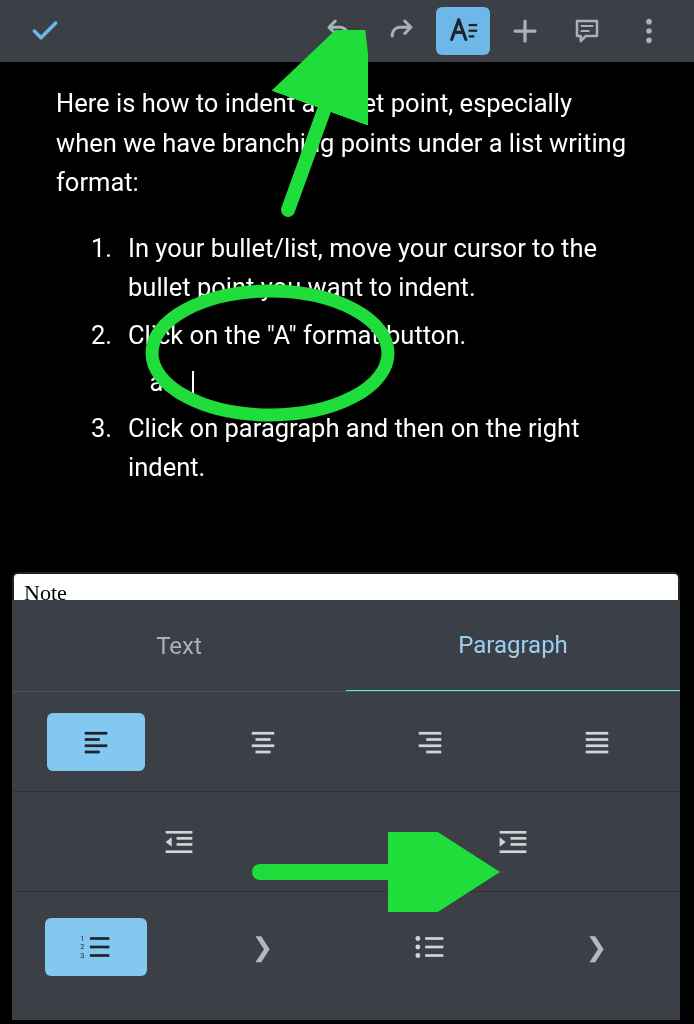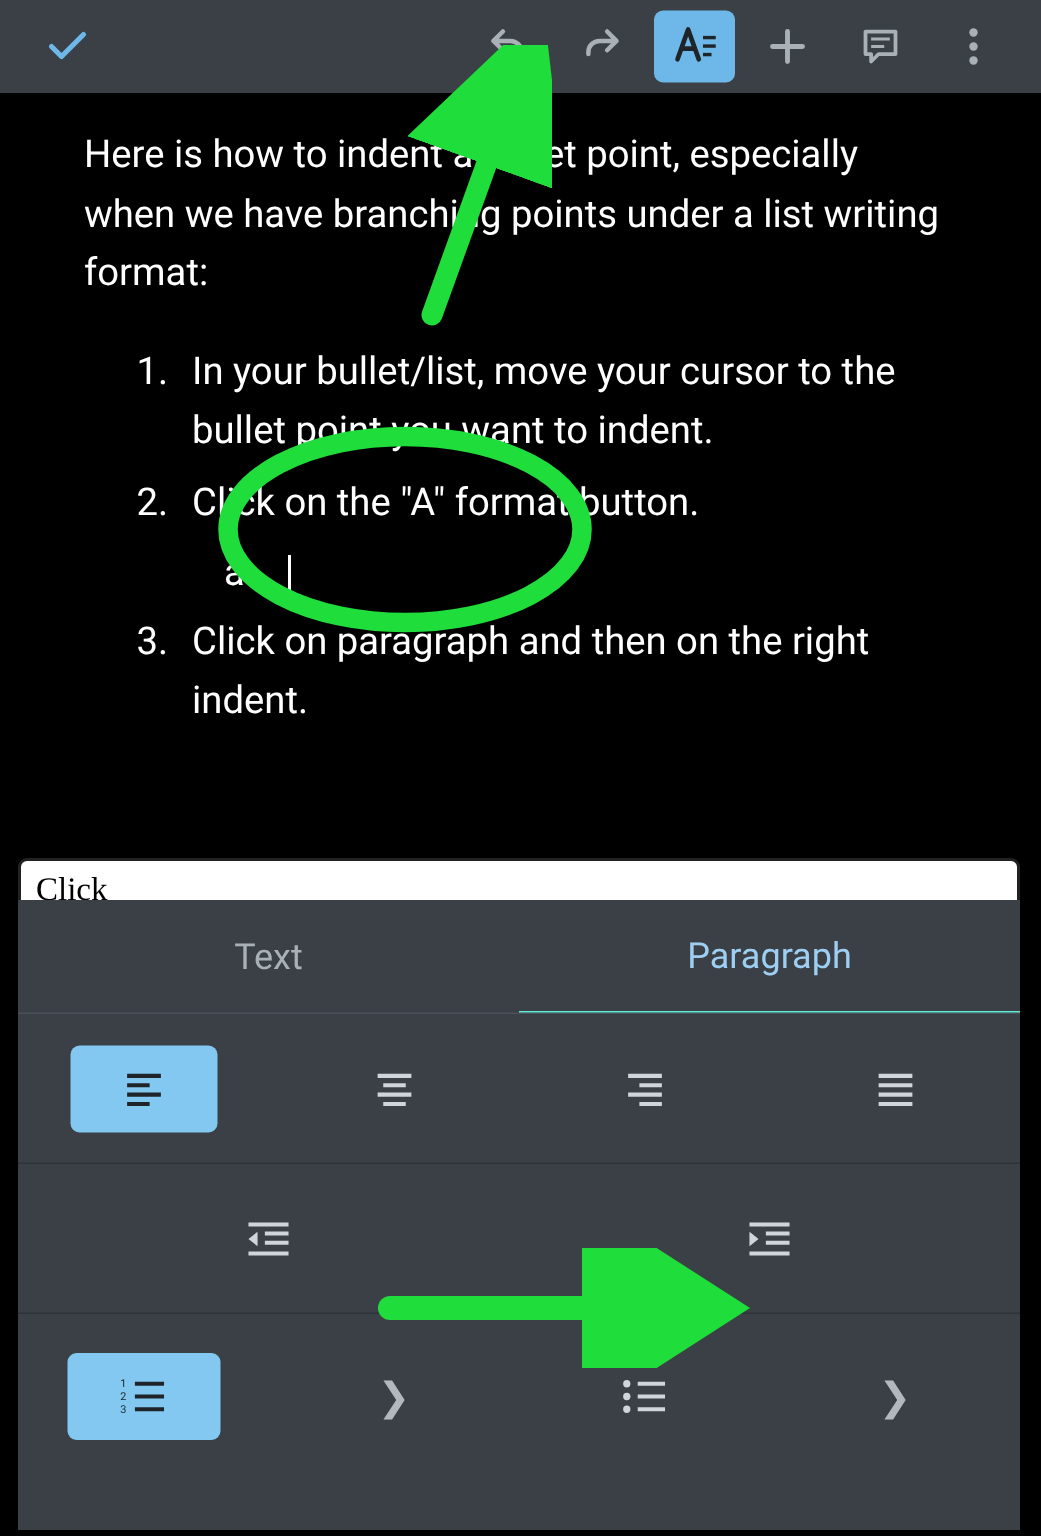--- a/index.html
+++ b/index.html
@@ -85,21 +85,21 @@
       position: absolute;
       left: 12px;
       top: 600px;
       width: 668px;
       height: 420px;
       background: #3a4046;
       color: #cfd5da;
     }
     .tabs {
       display: flex;
-      height: 76px;
+      height: 92px;
       border-bottom: 1px solid #4a5158;
     }
     .tab {
       flex: 1;
       display: flex;
       align-items: center;
       justify-content: center;
       font-size: 24px;
       color: #a9b0b6;
     }
@@ -207,21 +207,21 @@
       <div><span class="cursor"></span></div>
     </div>
     <div class="li">
       <div class="num">3.</div>
       <div>Click on paragraph and then on the right indent.</div>
     </div>
   </div>
 </div>
 
 <div class="tab-peek">
-  <span>Click</span>
+  <span>Note</span>
 </div>
 
 <div class="panel">
   <div class="tabs">
     <div class="tab">Text</div>
     <div class="tab active">Paragraph</div>
   </div>
 
   <div class="row">
     <div class="cell">

